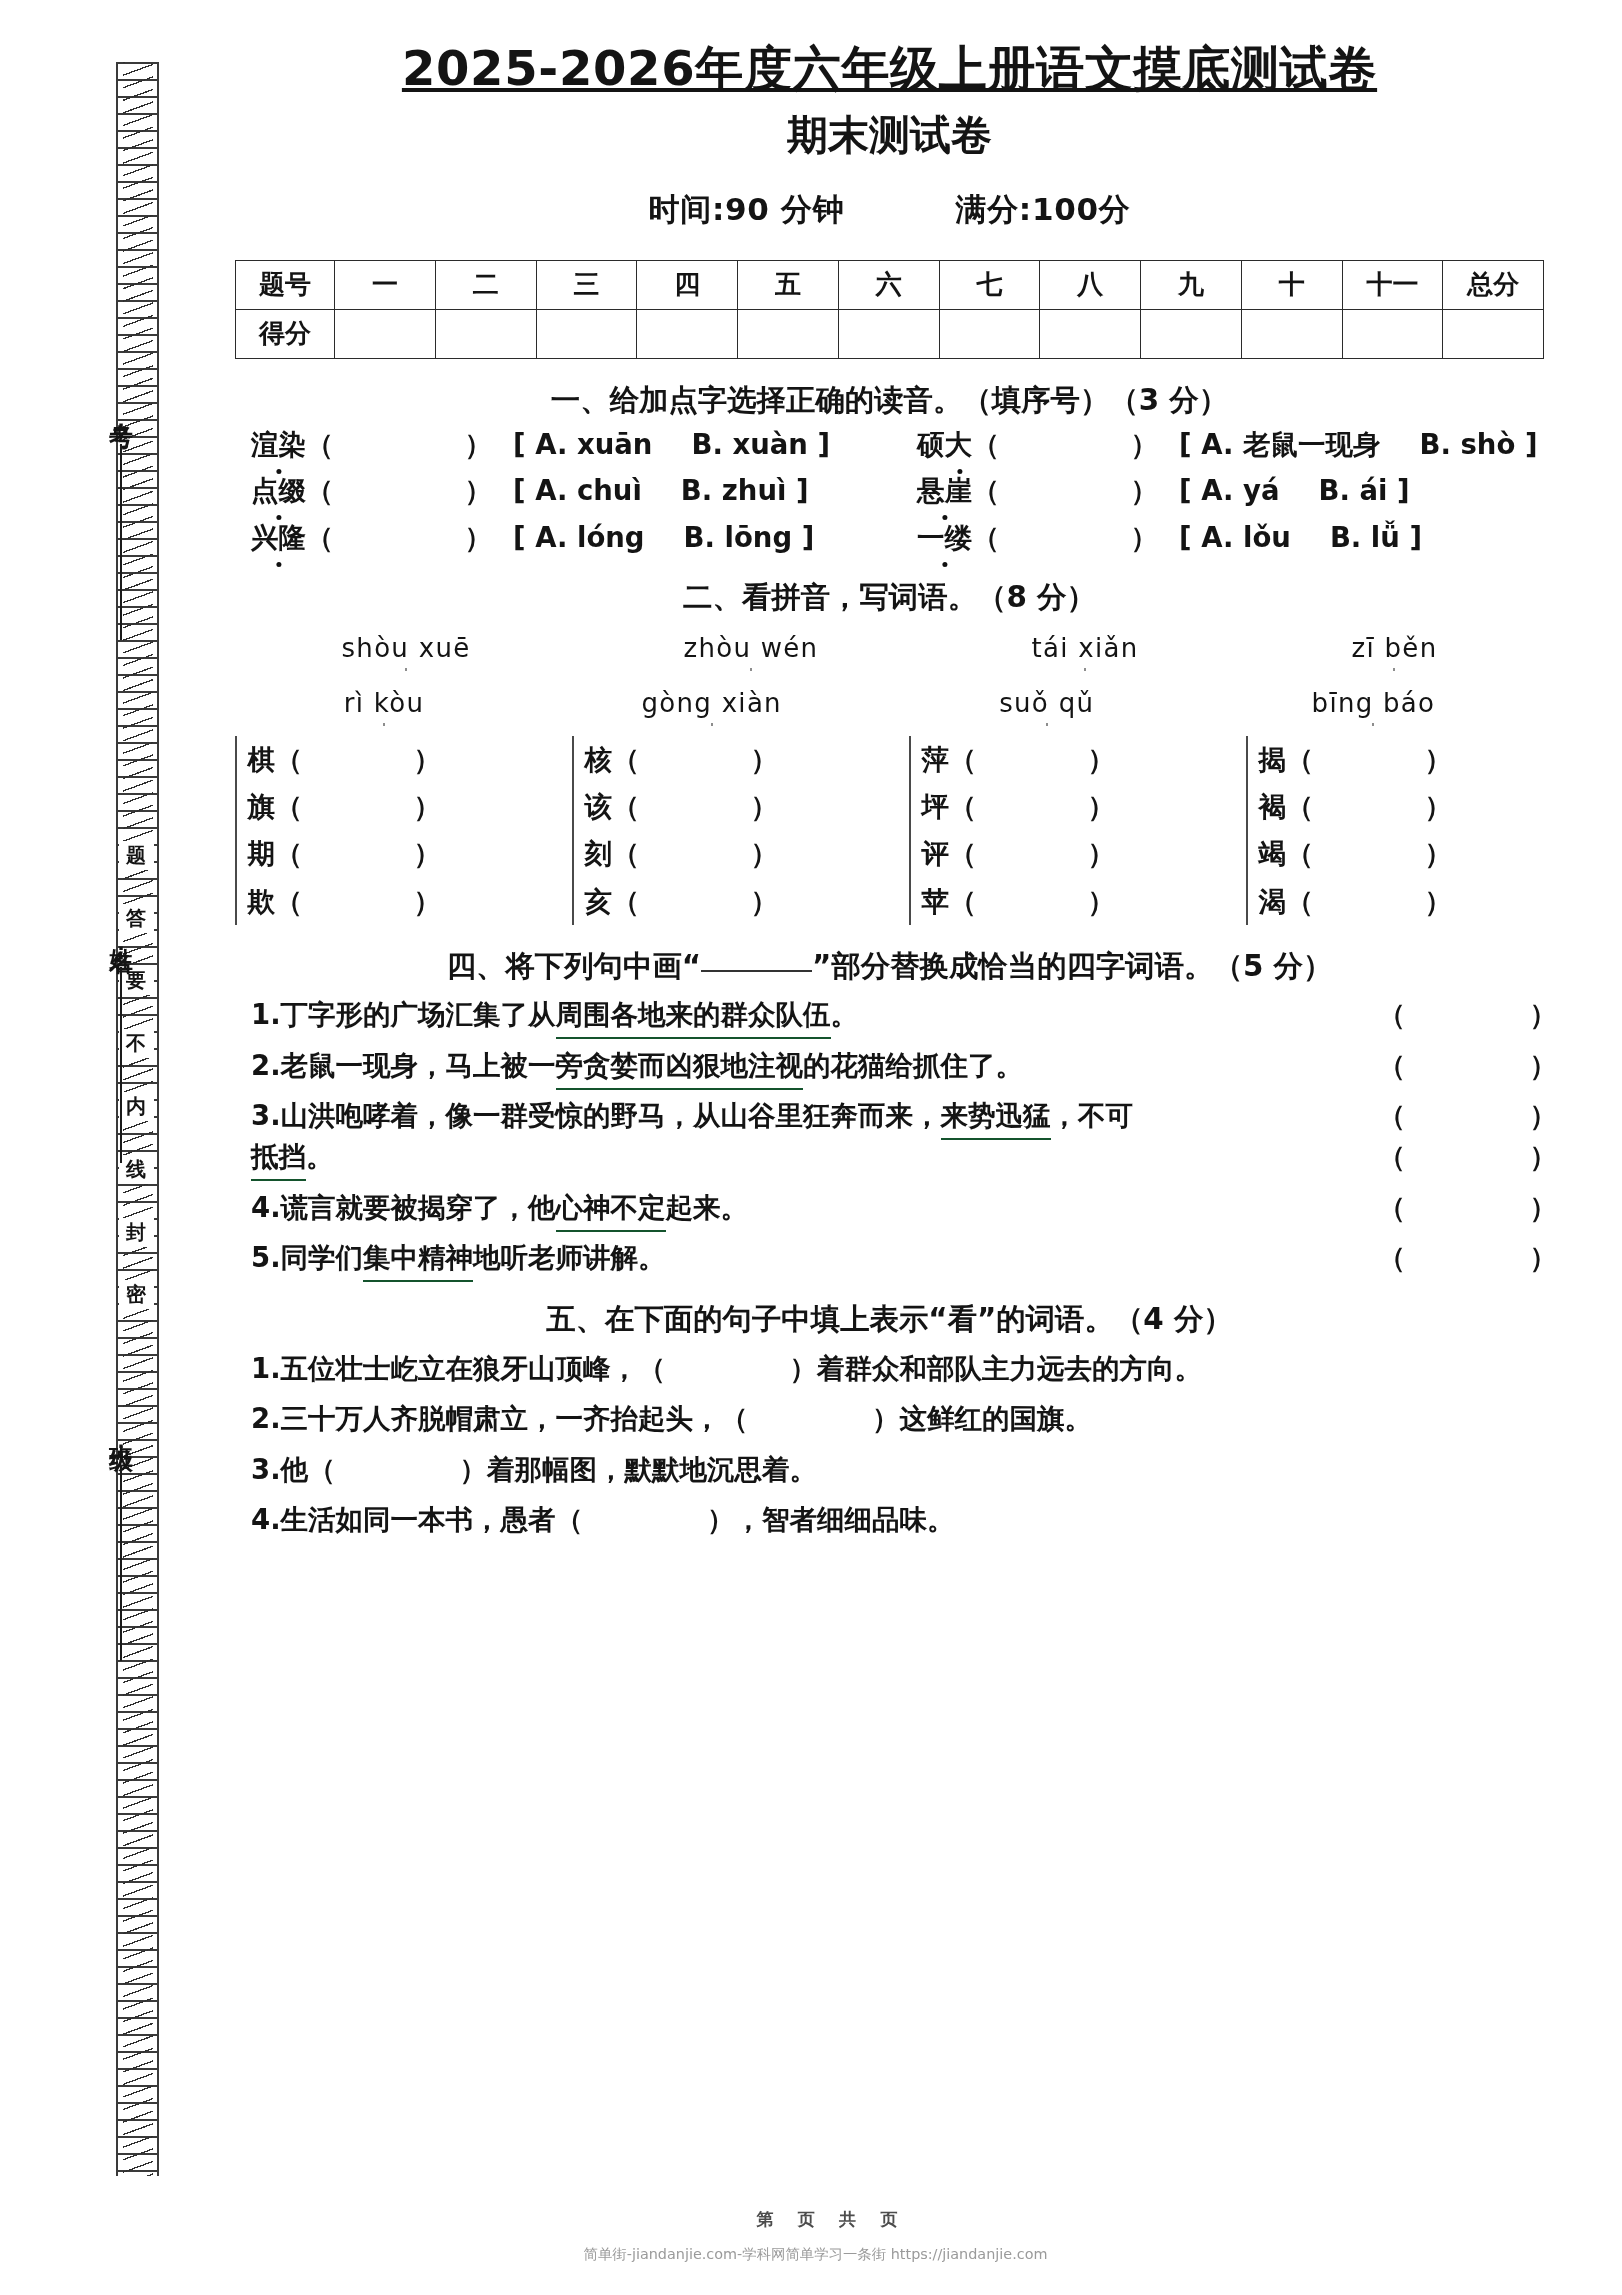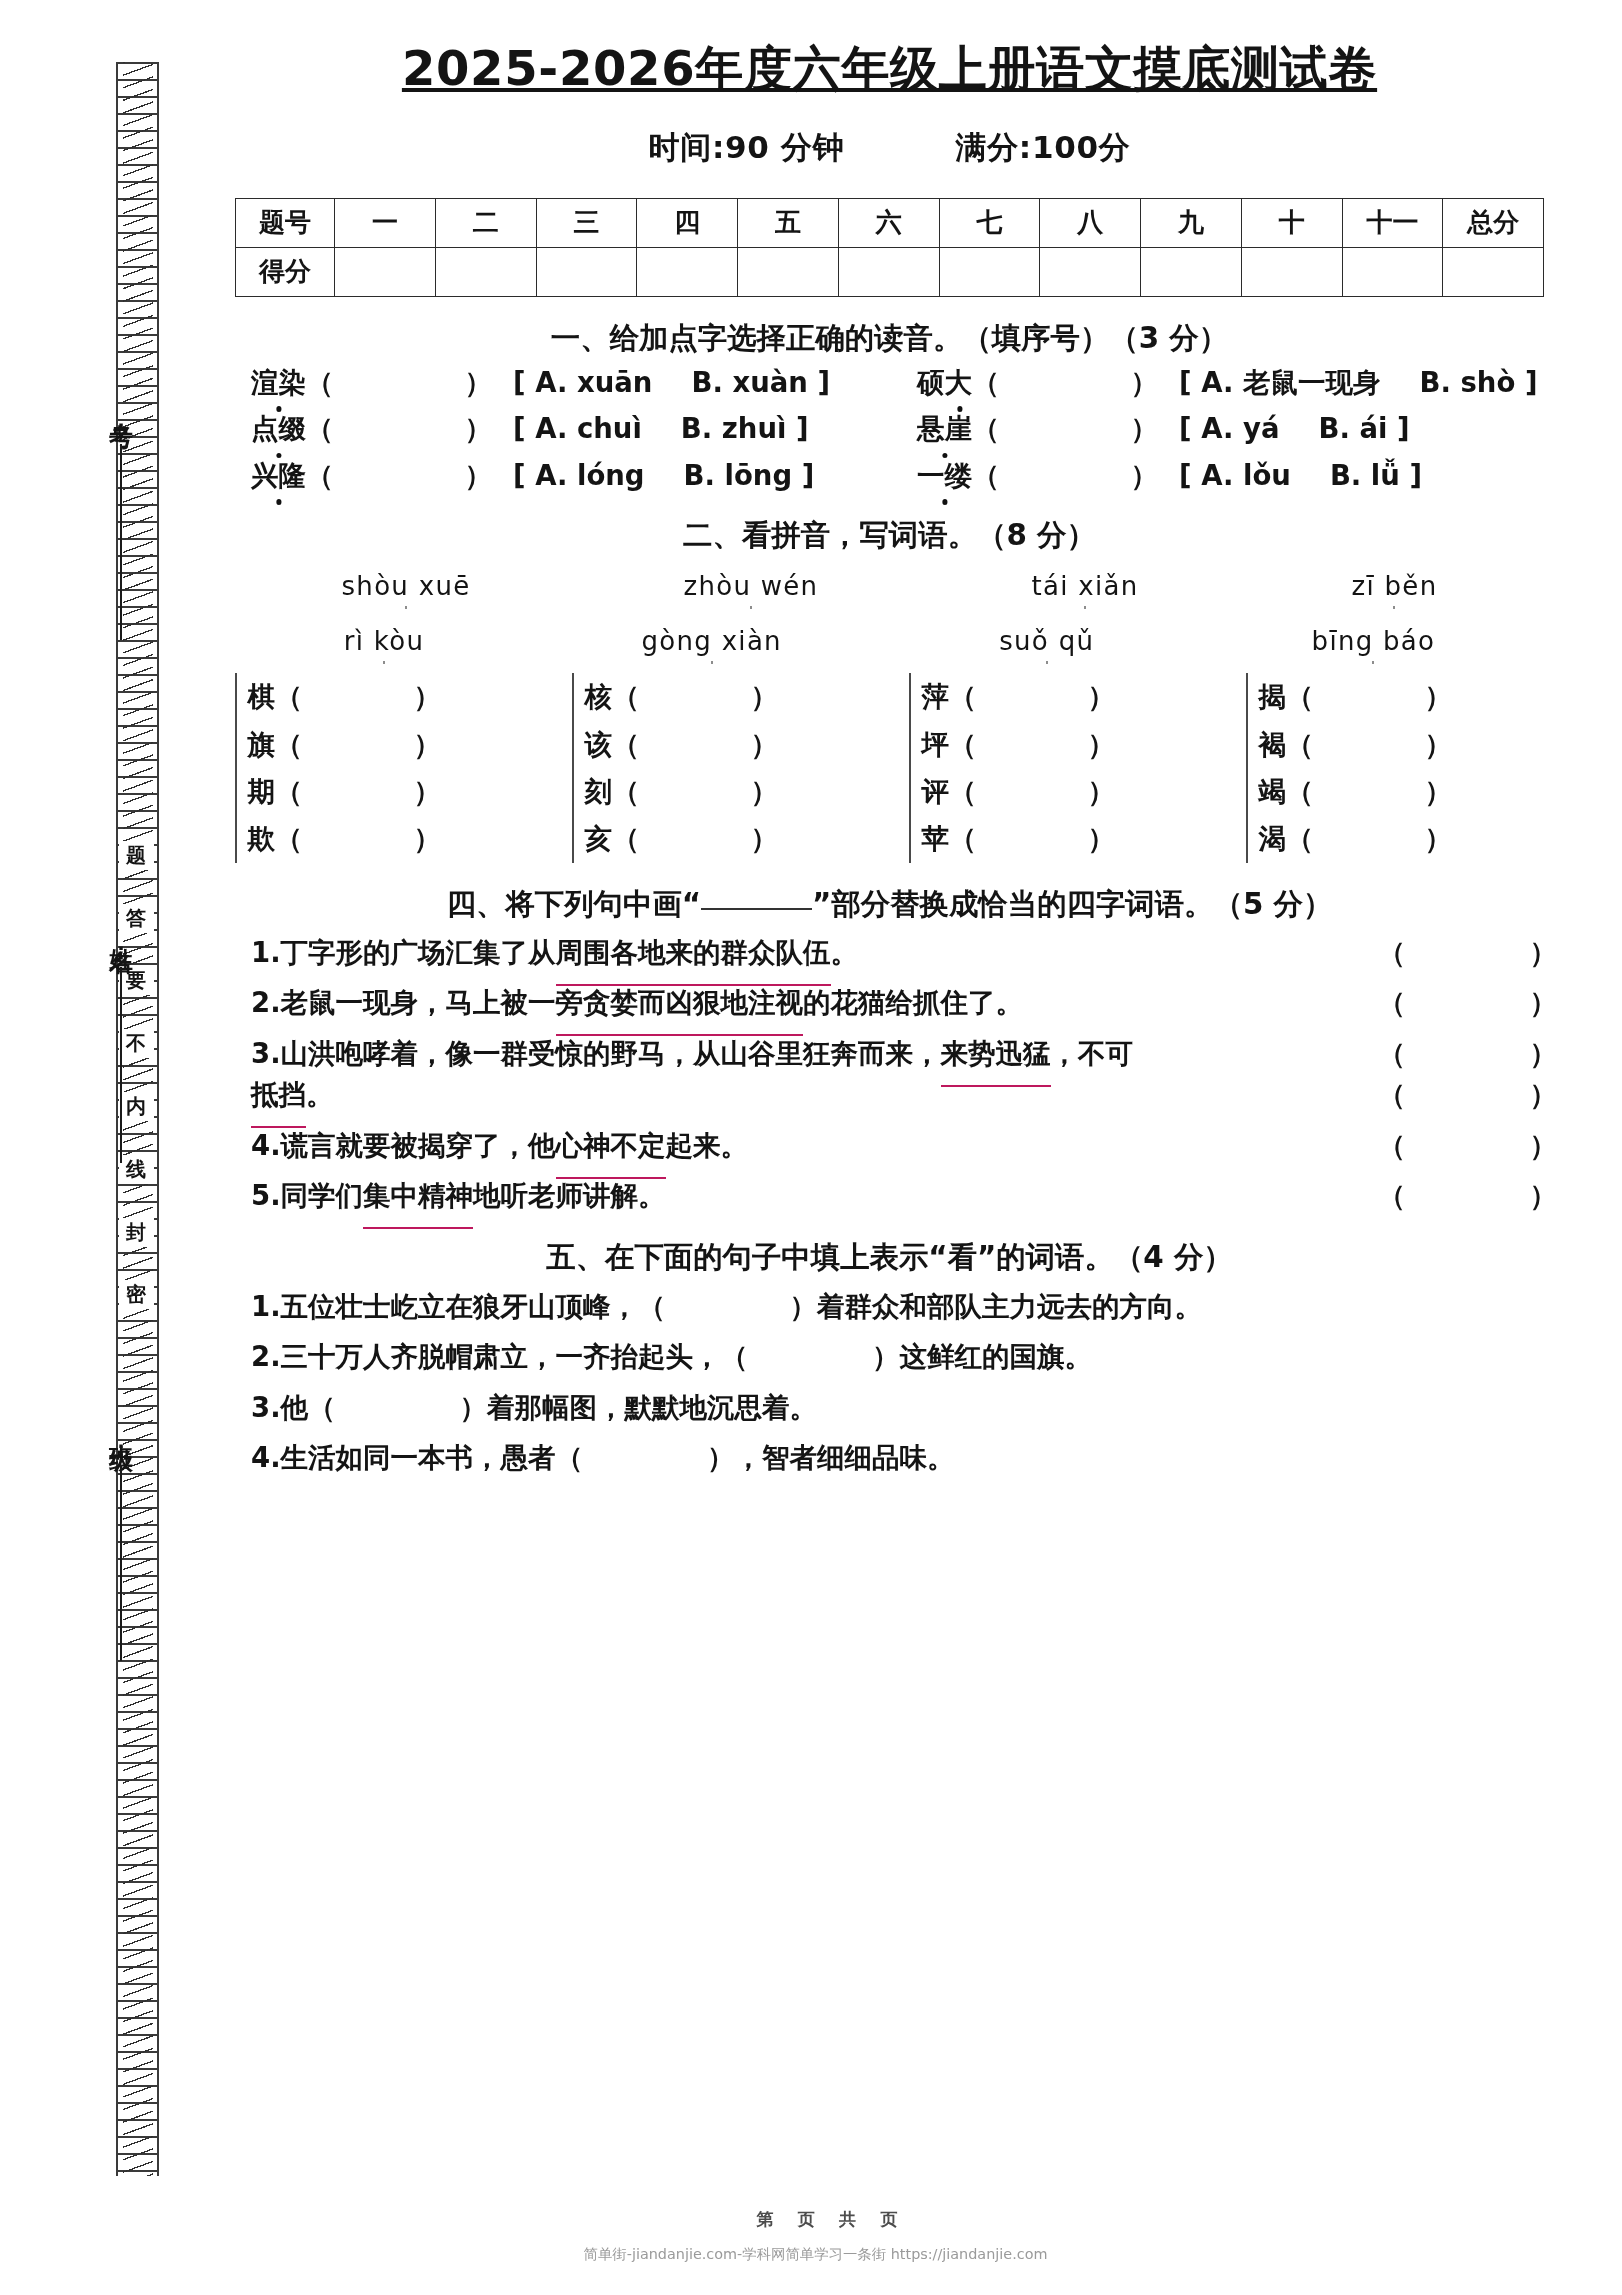--- a/index.html
+++ b/index.html
@@ -83,21 +83,21 @@
   .tzg-2row{display:flex;flex-direction:column;width:fit-content;margin:0 auto;border:1.3px solid #8d8d8d;}
   .tzg-2row .r{display:flex;}
   .tzg-2row .r:first-child .box{border-bottom:1.3px solid #8d8d8d;}
   
   .s3-grid{display:grid;grid-template-columns:repeat(4,1fr);margin-left:39px;margin-top:9.2px;}
   .s3-col{border-left:2px solid #4a4a4a;padding-left:10.5px;}
   .s3-item{font-size:27.5px;font-weight:600;line-height:1.72;white-space:nowrap;}
   .s3-item .gap{display:inline-block;width:111px;}
   
   .num-line{font-size:27.5px;font-weight:600;line-height:1.5;margin-left:55px;margin-top:9.2px;}
-  .u{border-bottom:2px solid #be185d;padding-bottom:16px;}
+  .u{border-bottom:2px solid #14532d;padding-bottom:7px;}
   .ans-paren{float:right;margin-right:26px;letter-spacing:0;}
   .blank-paren{display:inline-block;}
   .blank-paren .sp{display:inline-block;width:124px;}
   .hdr-blank{display:inline-block;width:111px;border-bottom:2px solid #333;vertical-align:3.9px;}
   
   .footer{
     position:absolute;left:0;right:0;bottom:64px;text-align:center;
     font-size:17px;color:#4c4c4c;font-weight:700;letter-spacing:9.2px;padding-left:40px;
   }
   .watermark{
@@ -126,20 +126,21 @@
 
 <div id="info-fields">
     <div class="info-field" style="top: 406px;"><span>考号：</span><span class="uline"></span></div>
     <div class="info-field" style="top: 929px;"><span>姓名：</span><span class="uline"></span></div>
     <div class="info-field" style="top: 1427px;"><span>班级：</span><span class="uline"></span></div>
   </div>
 
 <div id="sheet">
 
   <div class="title-main">2025-2026年度六年级上册语文摸底测试卷</div>
+  <div class="title-sub">期末测试卷</div>
 
   <div class="meta-row">
     <span>时间:90 分钟</span>
     <span>满分:100分</span>
   </div>
 
   <table class="score-table">
     <tbody id="score-tbody">
         <tr>
           <td class="hcell">题号</td>

